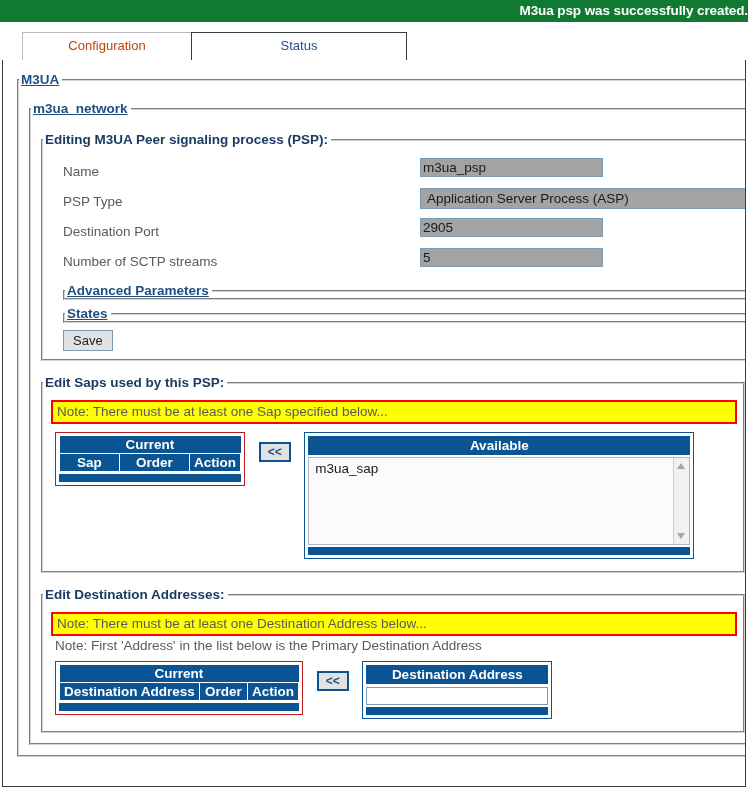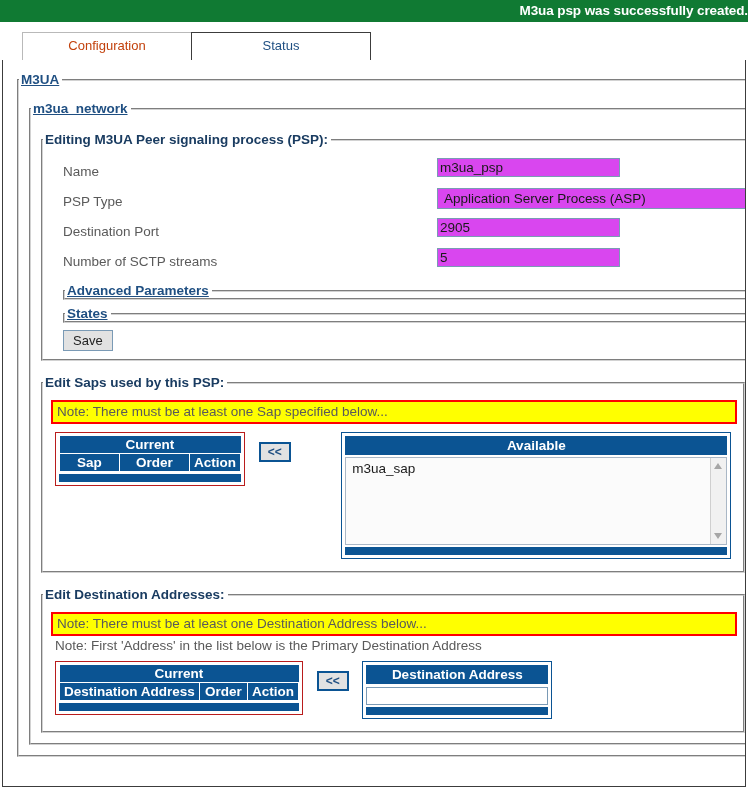--- a/index.html
+++ b/index.html
@@ -50,21 +50,21 @@
     vertical-align: bottom;
     margin-right: -1px;
     color: #777777;
   }
   .tab.active {
     width: 170px;
     color: #c2410c;
     border-color: #b9b9b9;
   }
   .tab.inactive {
-    width: 180px;
+    width: 216px;
     color: #1f4f82;
     border-color: #3c3c3c;
   }
 
   
   .page-frame {
     position: relative;
     margin-left: 2px;
     margin-right: 2px;
     border: 1px solid #3c3c3c;
@@ -126,27 +126,27 @@
   }
   .form-label {
     position: absolute;
     left: 20px;
     top: 7px;
     color: #5a5a5a;
     font-size: 13.5px;
   }
   .ctl {
     position: absolute;
-    left: 394px;
+    left: 377px;
     top: 1px;
     box-sizing: border-box;
     font-family: "Liberation Sans", sans-serif;
     font-size: 13.5px;
     color: #1a1a1a;
-    background: #d946ef;
+    background: #a3a3a3;
   }
   input.ctl {
     width: 183px;
     height: 19px;
     border: 1px solid #7a9ab5;
     padding: 0 2px;
   }
   select.ctl {
     width: 348px;
     height: 21px;
@@ -250,21 +250,20 @@
   }
 
   .avail-panel {
     display: inline-block;
     vertical-align: top;
     border: 1px solid #0b5493;
     background: #ffffff;
     padding: 3px;
     box-sizing: border-box;
     width: 390px;
-    margin-left: 37px;
   }
   .avail-head {
     background: #0b5493;
     color: #ffffff;
     font-weight: bold;
     font-size: 13.5px;
     text-align: center;
     padding: 2px 0;
   }
   .listbox {

